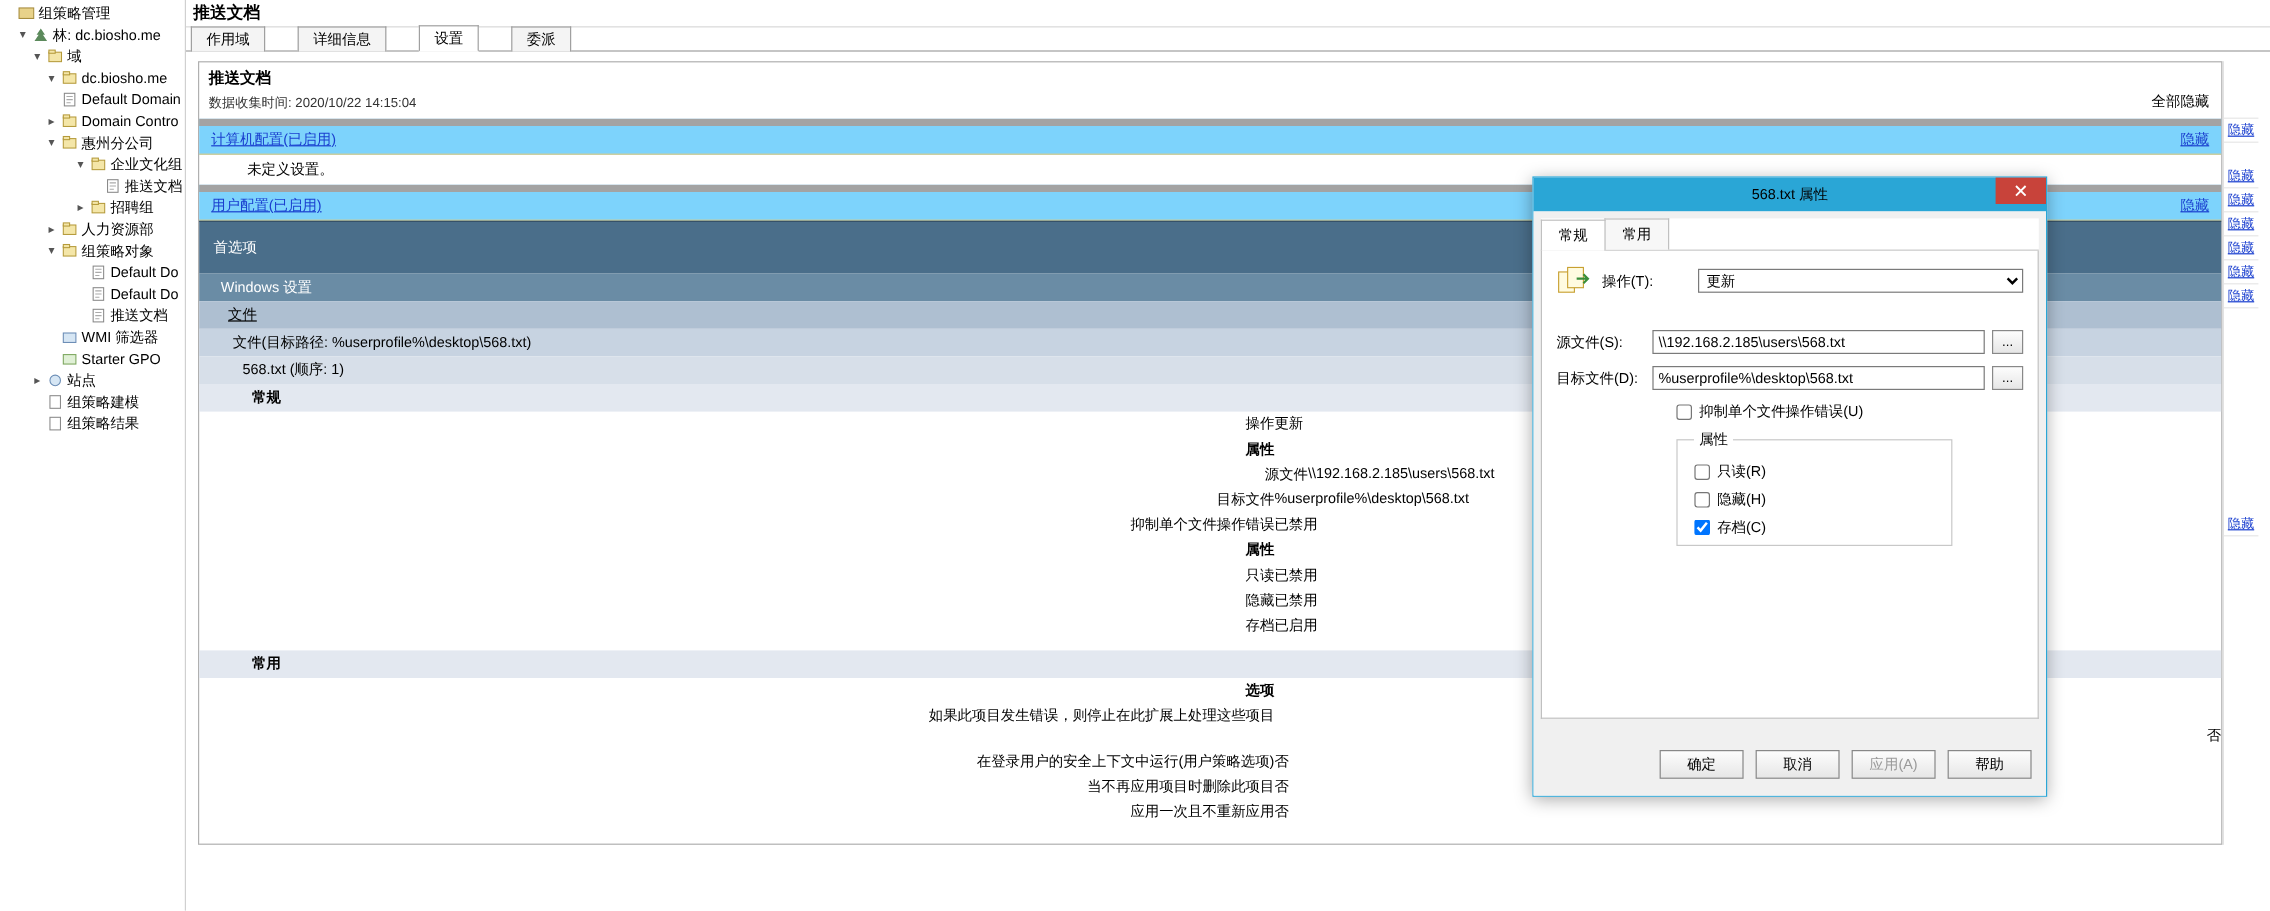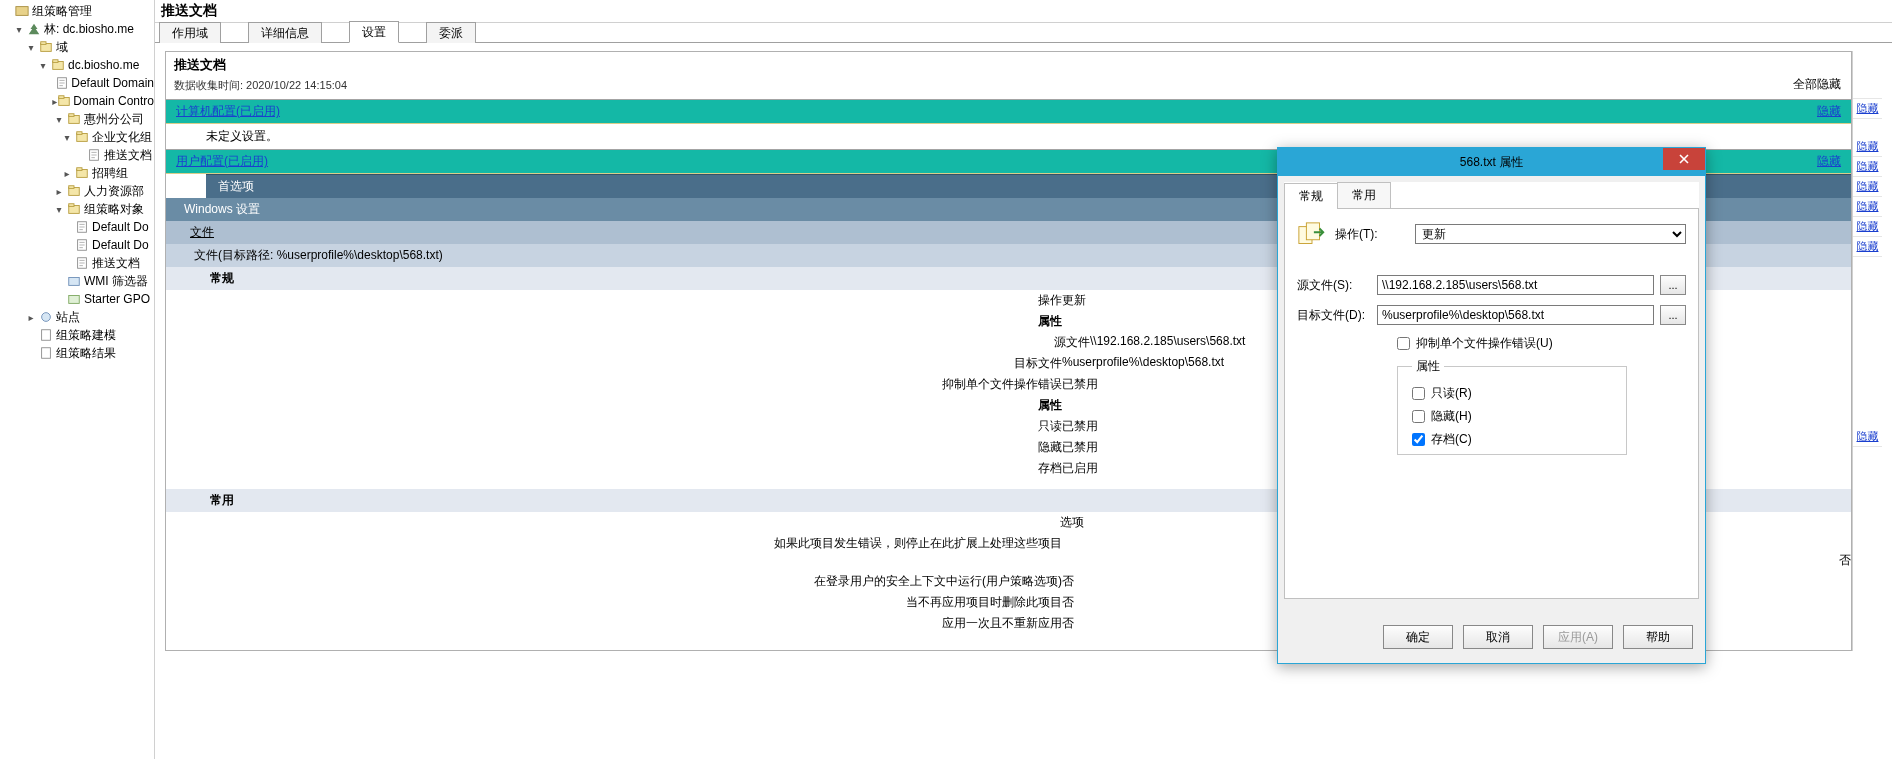--- a/index.html
+++ b/index.html
@@ -4,36 +4,36 @@
 <style>
 * { margin:0; padding:0; box-sizing:border-box; font-family:"Microsoft YaHei","Segoe UI",Tahoma,sans-serif; font-size:12px; }
 body { background:#fff; width:1892px; height:759px; overflow:hidden; }
 .app { display:flex; height:100%; }
 .tree-pane { width:155px; border-right:1px solid #d0d0d0; background:#fff; padding:2px 0; overflow:hidden; }
 .tree-item { display:flex; align-items:center; height:18px; white-space:nowrap; cursor:pointer; }
 .toggle { width:14px; text-align:center; color:#555; font-size:10px; }
 .ticon { width:16px; height:16px; margin-right:2px; display:inline-flex; align-items:center; justify-content:center; }
 .ticon svg { width:14px; height:14px; }
 .tree-label { font-size:12px; color:#000; }
-.indent-0{padding-left:0} .indent-1{padding-left:12px} .indent-2{padding-left:24px} .indent-3{padding-left:36px} .indent-4{padding-left:52px} .indent-5{padding-left:60px} .indent-6{padding-left:72px}
+.indent-0{padding-left:0} .indent-1{padding-left:12px} .indent-2{padding-left:24px} .indent-3{padding-left:36px} .indent-4{padding-left:36px} .indent-5{padding-left:60px} .indent-6{padding-left:72px}
 .main-pane { flex:1; display:flex; flex-direction:column; position:relative; }
 .doc-title { font-size:14px; font-weight:bold; padding:2px 6px; border-bottom:1px solid #d0d0d0; }
 .tabs-row { display:flex; align-items:flex-end; height:20px; background:#fff; border-bottom:1px solid #a0a0a0; padding-left:4px;gap:28px; }
 .tab { padding:2px 12px 1px; border:1px solid #a0a0a0; border-bottom:none; margin-right:-1px; background:#f4f4f4; font-size:12px; cursor:pointer; position:relative; top:1px; }
 .tab.active { background:#fff; border-bottom:1px solid #fff; }
 .content { flex:1; overflow:auto; padding:8px 10px; }
 .card { border:1px solid #b0b0b0; background:#fff; }
 .card-title { font-weight:bold; font-size:13px; padding:4px 8px; }
 .card-sub { font-size:11px; color:#333; padding:0 8px 6px; }
 .band { display:flex; justify-content:space-between; align-items:center; padding:3px 10px; font-size:12px; }
-.band.yellow { background:#14b8a6; border-top:1px solid #a3a3a3; border-bottom:1px solid #d9cd8a;justify-content:space-between; }
+.band.yellow { background:#7dd3fc; border-top:6px solid #a3a3a3; border-bottom:1px solid #d9cd8a;justify-content:space-between; }
 .band.plain { padding:4px 40px; }
 .band .link { color:#1a3fcf; text-decoration:underline; cursor:pointer; }
 .band .hidelink { color:#1a3fcf; text-decoration:underline; cursor:pointer; }
-.sec-h1 { background:#4a6e8a; color:#fff; padding:3px 12px; border-top:1px solid #365168;margin-left:40px; }
+.sec-h1 { background:#4a6e8a; color:#fff; padding:13px 12px; border-top:1px solid #365168; }
 .sec-h2 { background:#6a8ca5; color:#fff; padding:3px 18px; }
 .sec-h3 { background:#aebfd1; color:#000; padding:3px 24px;text-decoration:underline; }
 .sec-h4 { background:#c7d3e1; color:#000; padding:3px 28px; }
 .sec-h5 { background:#d7dfe9; color:#000; padding:3px 36px; }
 .sec-h6 { background:#e3e8f0; color:#000; padding:3px 44px; font-weight:bold; }
 .row { display:flex; padding:2px 0 2px 56px;text-align:right; }
 .row .k { width:840px; } .row .v { }
 .side-hide { width:30px; border-left:1px solid #d0d0d0; background:#fff; }
 .side-hide div { height:20px; border-bottom:1px solid #e6e6e6; display:flex; align-items:center; justify-content:center; font-size:11px; color:#1a3fcf; text-decoration:underline; cursor:pointer; }
 .side-hide .tall { height:48px; }
@@ -292,20 +292,21 @@
 
           <div class="band yellow">
             <a class="link">用户配置(已启用)</a>
             <a class="hidelink">隐藏</a>
           </div>
 
           <div class="sec-h1">首选项</div>
           <div class="sec-h2">Windows 设置</div>
           <div class="sec-h3">文件</div>
           <div class="sec-h4">文件(目标路径: %userprofile%\desktop\568.txt)</div>
+          <div class="sec-h5">568.txt (顺序: 1)</div>
 
           <div class="sec-h6">常规</div>
           <div class="row">
               <div class="k">操作</div>
               <div class="v">更新</div>
             </div>
           <div class="row">
               <div class="k" style="font-weight:bold;">属性</div>
             </div>
           <div class="row" style="padding-left:72px;">
@@ -332,21 +333,21 @@
               <div class="v">已禁用</div>
             </div>
           <div class="row" style="padding-left:72px;">
               <div class="k" style="width:824px;">存档</div>
               <div class="v">已启用</div>
             </div>
 
           <div style="height:10px;"></div>
           <div class="sec-h6">常用</div>
           <div class="row">
-              <div class="k" style="font-weight:normal;margin-left:22px;">选项</div>
+              <div class="k" style="font-weight:bold;">选项</div>
             </div>
           <div class="row" style="padding-left:72px;flex-direction:column;">
               <div class="k" style="width:824px;">如果此项目发生错误，则停止在此扩展上处理这些项目</div>
               <div class="v">否</div>
             </div>
           <div class="row" style="padding-left:72px;">
               <div class="k" style="width:824px;">在登录用户的安全上下文中运行(用户策略选项)</div>
               <div class="v">否</div>
             </div>
           <div class="row" style="padding-left:72px;">

